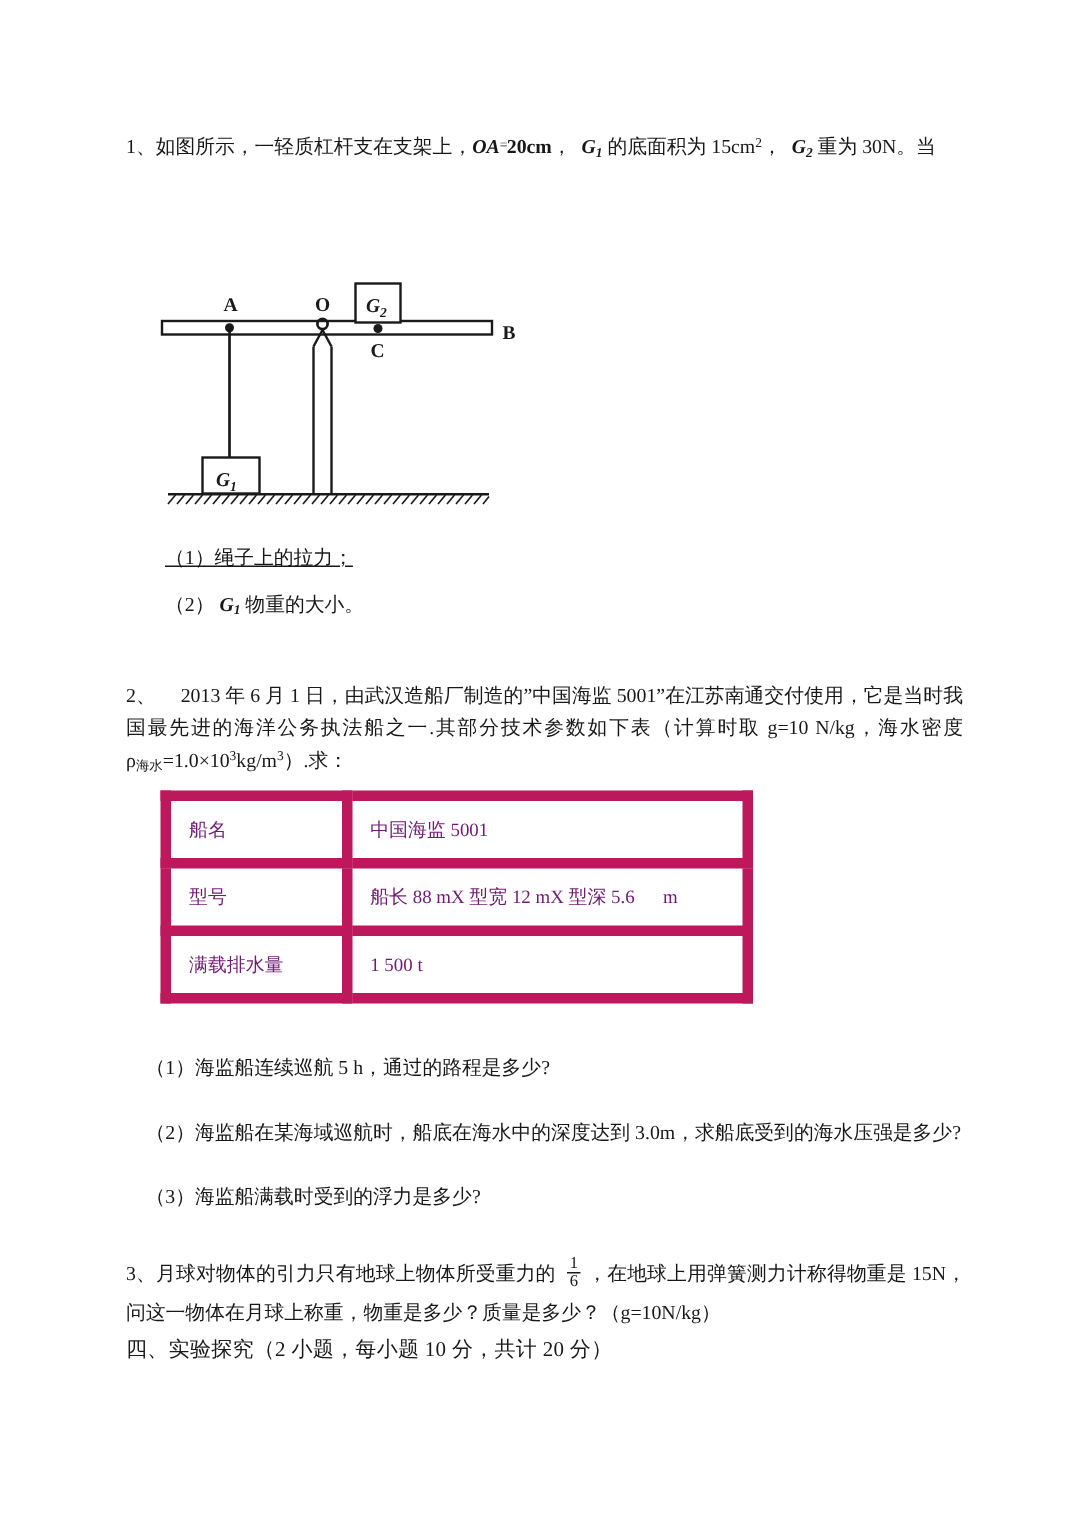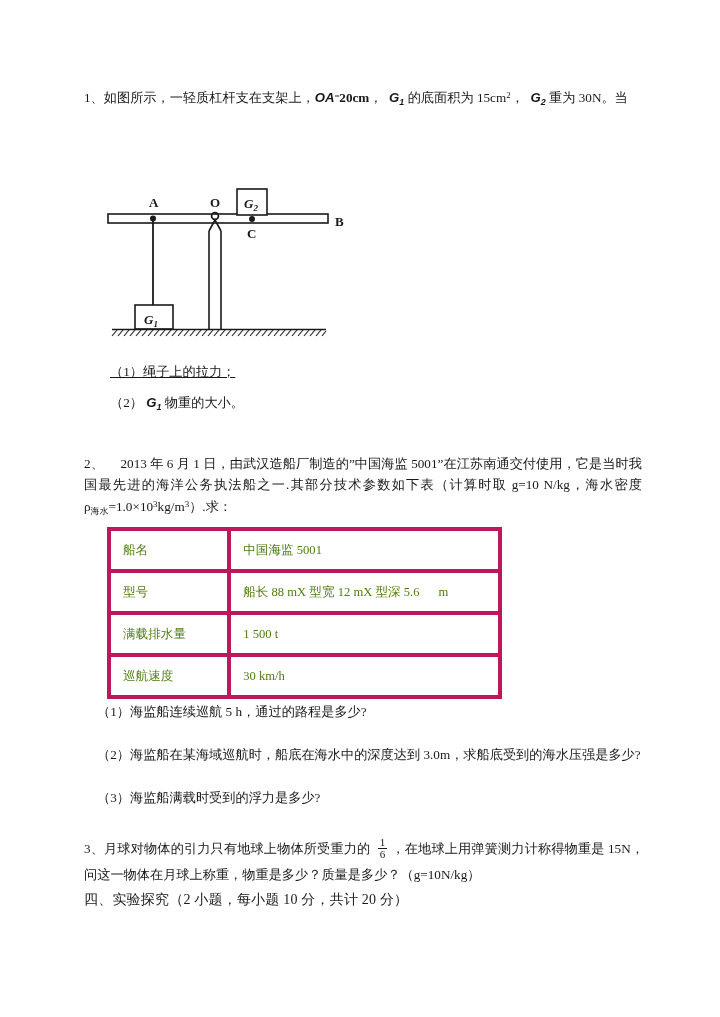--- a/index.html
+++ b/index.html
@@ -25,21 +25,21 @@
   }
 
   
   .para {
     font-size: 13.2px;
     line-height: 1.55;
     text-align: justify;
     color: #181818;
   }
 
-  .ital { font-style: italic; font-family: Liberation Sans, sans-serif; font-weight: 600; }
+  .ital { font-style: italic; font-family: Liberation Serif, serif; font-weight: 600; }
   sub { font-size: 0.68em; vertical-align: -0.28em; }
   sup { font-size: 0.68em; vertical-align: 0.46em; }
   .sym-eq {
     display: inline-block;
     font-size: 0.7em;
     vertical-align: 0.18em;
     letter-spacing: -0.5px;
     transform: translateY(-1px);
   }
   .nb { white-space: nowrap; }
@@ -77,25 +77,25 @@
   table.spec {
     position: absolute;
     left: 107px;
     top: 527px;
     width: 395px;
     border-collapse: collapse;
     font-size: 12.6px;
     background: #fff;
   }
   table.spec td {
-    border: 4px solid #be185d;
+    border: 7px solid #be185d;
     padding: 9px 10px 9px 12px;
     height: 20px;
     vertical-align: middle;
-    color: #4d7c0f;
+    color: #701a75;
   }
   table.spec td.k { width: 104px; }
   table.spec td.v { width: 271px; }
 
   
   #q2a { position: absolute; left: 97px; top: 702px; font-size: 13.2px; }
   #q2b { position: absolute; left: 97px; top: 745px; font-size: 13.2px; }
   #q2c { position: absolute; left: 97px; top: 788px; font-size: 13.2px; }
 
   
@@ -229,24 +229,20 @@
         <td class="v">中国海监 5001</td>
       </tr>
       <tr>
         <td class="k">型号</td>
         <td class="v">船长 88 mX 型宽 12 mX 型深 5.6 　 m</td>
       </tr>
       <tr>
         <td class="k">满载排水量</td>
         <td class="v">1 500 t</td>
       </tr>
-      <tr>
-        <td class="k">巡航速度</td>
-        <td class="v">30 km/h</td>
-      </tr>
     </tbody>
   </table>
 
   <div id="q2a" class="para">（1）海监船连续巡航 5 h，通过的路程是多少?</div>
   <div id="q2b" class="para">（2）海监船在某海域巡航时，船底在海水中的深度达到 3.0m，求船底受到的海水压强是多少?</div>
   <div id="q2c" class="para">（3）海监船满载时受到的浮力是多少?</div>
 
   <div id="p3" class="para">
     <span>3、月球对物体的引力只有地球上物体所受重力的 </span><span class="frac"><span class="num">1</span><span class="den">6</span></span><span>，在地球上用弹簧测力计称得物重是 15N，问这一物体在月球上称重，物重是多少？质量是多少？（g=10N/kg）</span>
   </div>

